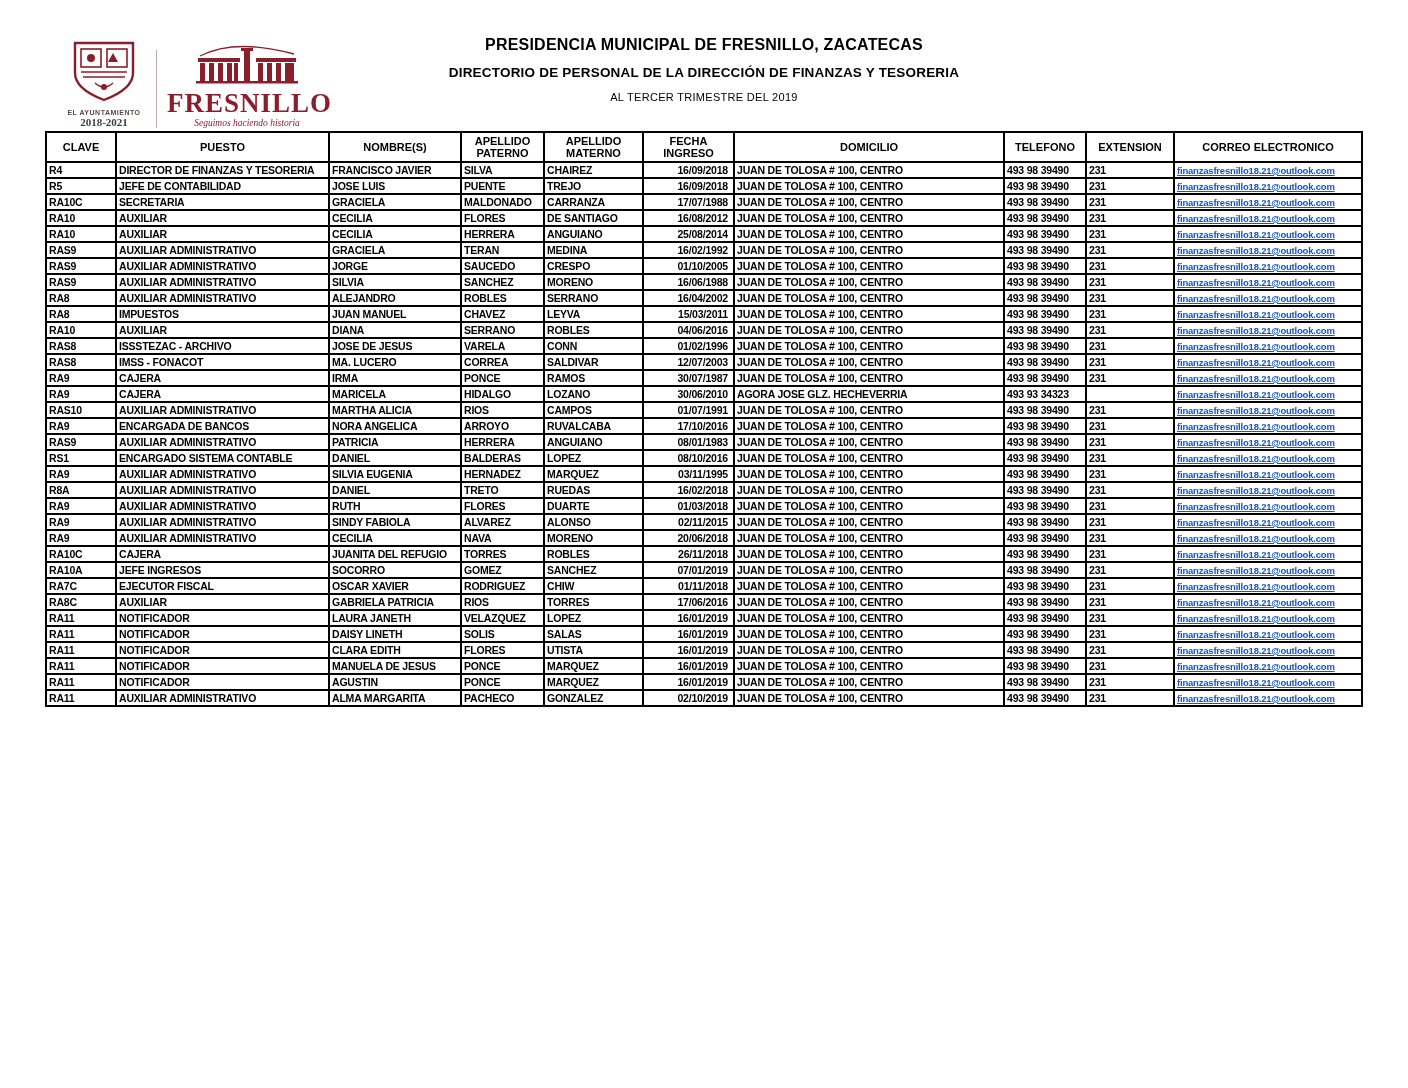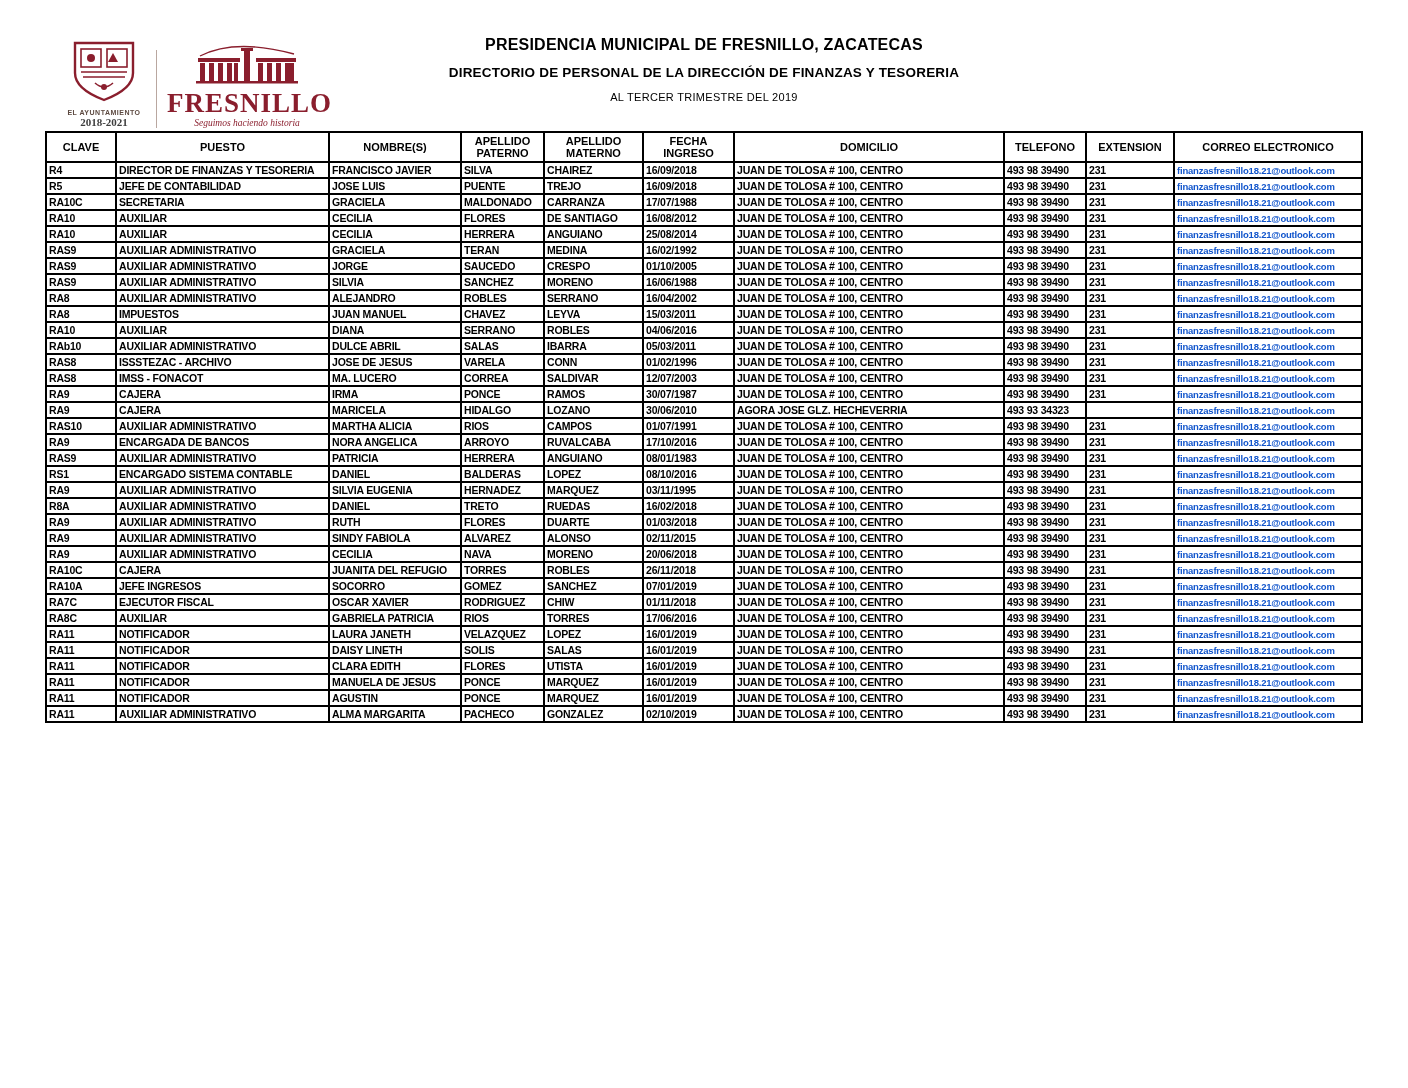--- a/index.html
+++ b/index.html
@@ -32,22 +32,22 @@
     border:2px solid #000; overflow:hidden; white-space:nowrap;
   }
   .dir-table th {
     height:30px; font-size:11px; font-weight:bold; text-align:center;
     white-space:normal; line-height:1.1; padding:1px 2px;
   }
   .dir-table td {
     height:16px; font-size:10.5px; font-weight:bold; padding:0 2px;
     text-align:left; vertical-align:middle; letter-spacing:-0.2px;
   }
-  .dir-table td.col-fecha { padding-right:5px; }
-  .email-link { color:#1155CC; font-size:9.5px; cursor:pointer; }
+  .dir-table td.col-fecha { text-align:right; padding-right:5px; }
+  .email-link { color:#1155CC; text-decoration:underline; font-size:9.5px; cursor:pointer; }
 </style>
 </head>
 <body>
 
 <div class="page">
 
   <div class="logos">
     <div class="crest-block">
       <svg width="70" height="64" viewBox="0 0 70 64">
         <path d="M6 4 h58 v30 q0 16 -29 27 q-29 -11 -29 -27 z" fill="none" stroke="#8a1e2d" stroke-width="2.4"></path>
@@ -249,32 +249,20 @@
           <td>DIANA</td>
           <td>SERRANO</td>
           <td>ROBLES</td>
           <td class="col-fecha">04/06/2016</td>
           <td>JUAN DE TOLOSA # 100, CENTRO</td>
           <td>493 98 39490</td>
           <td>231</td>
           <td><span class="email-link">finanzasfresnillo18.21@outlook.com</span></td>
         </tr>
         <tr>
-          <td>RAb10</td>
-          <td>AUXILIAR ADMINISTRATIVO</td>
-          <td>DULCE ABRIL</td>
-          <td>SALAS</td>
-          <td>IBARRA</td>
-          <td class="col-fecha">05/03/2011</td>
-          <td>JUAN DE TOLOSA # 100, CENTRO</td>
-          <td>493 98 39490</td>
-          <td>231</td>
-          <td><span class="email-link">finanzasfresnillo18.21@outlook.com</span></td>
-        </tr>
-        <tr>
           <td>RAS8</td>
           <td>ISSSTEZAC - ARCHIVO</td>
           <td>JOSE DE JESUS</td>
           <td>VARELA</td>
           <td>CONN</td>
           <td class="col-fecha">01/02/1996</td>
           <td>JUAN DE TOLOSA # 100, CENTRO</td>
           <td>493 98 39490</td>
           <td>231</td>
           <td><span class="email-link">finanzasfresnillo18.21@outlook.com</span></td>

